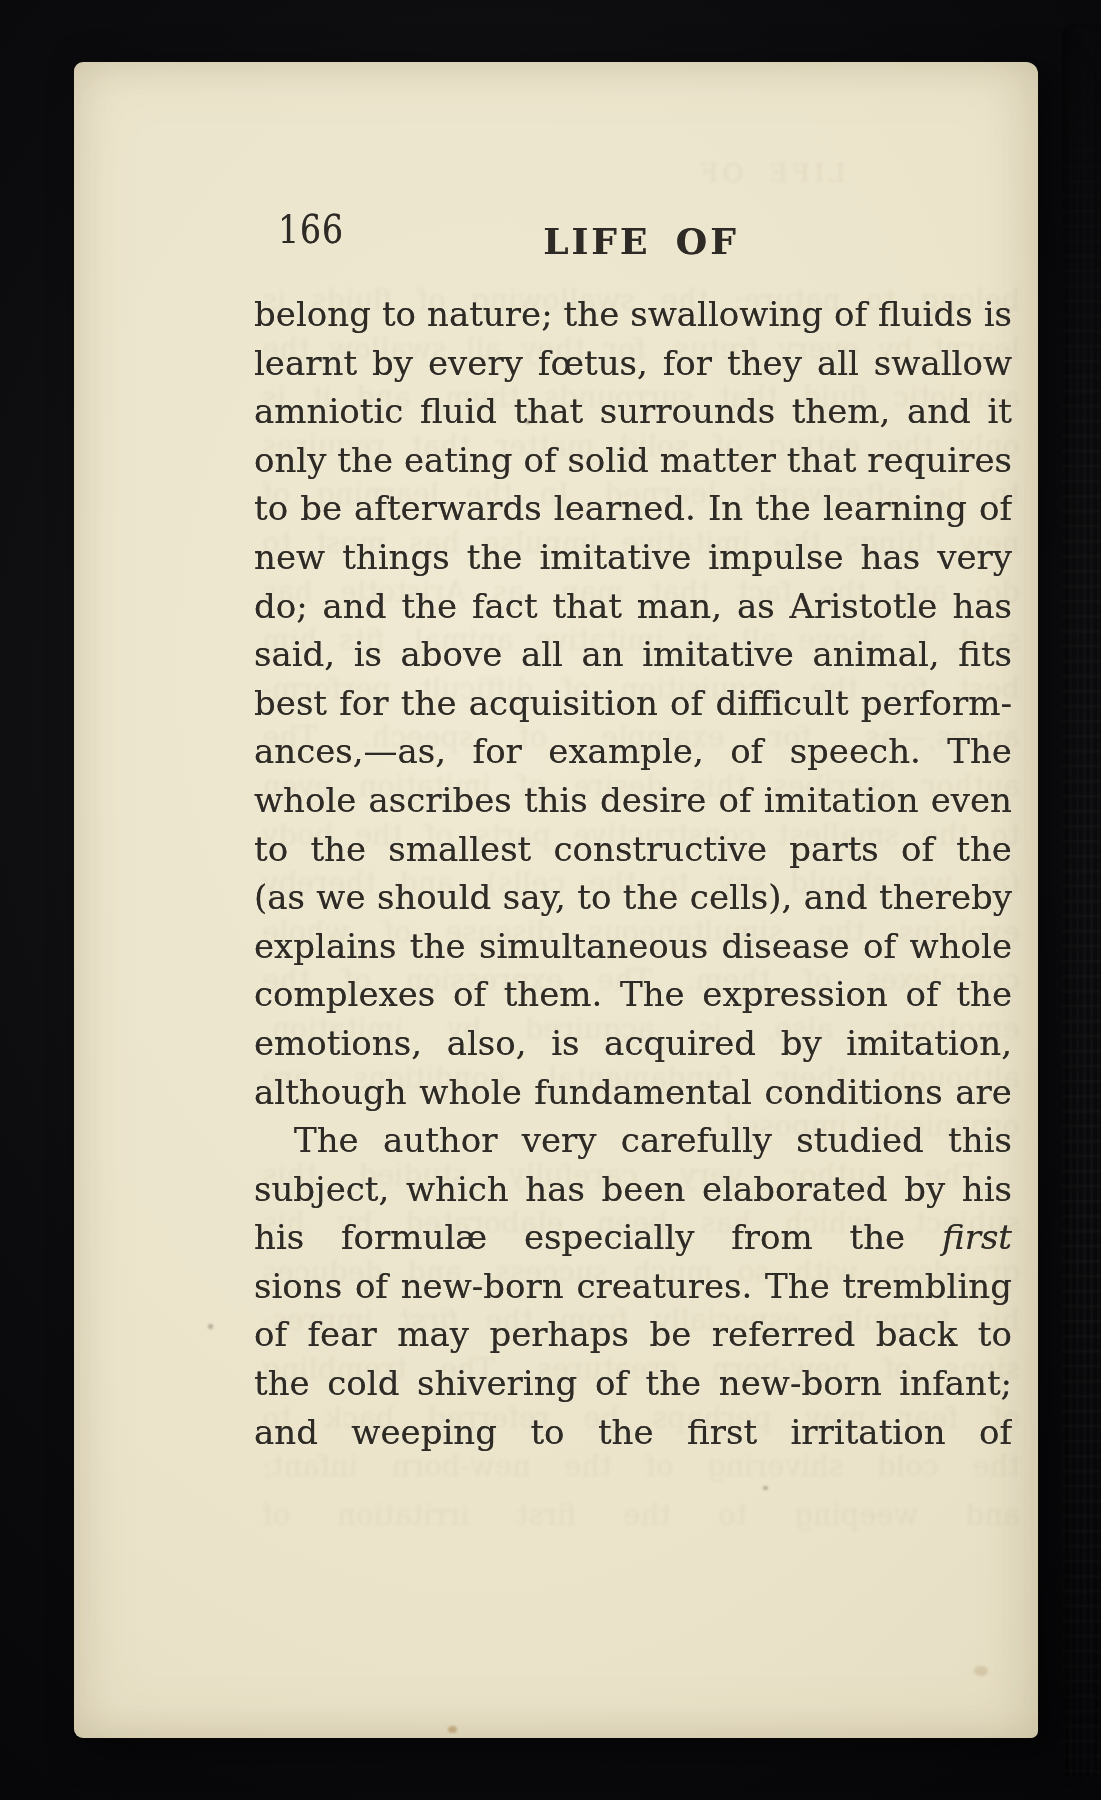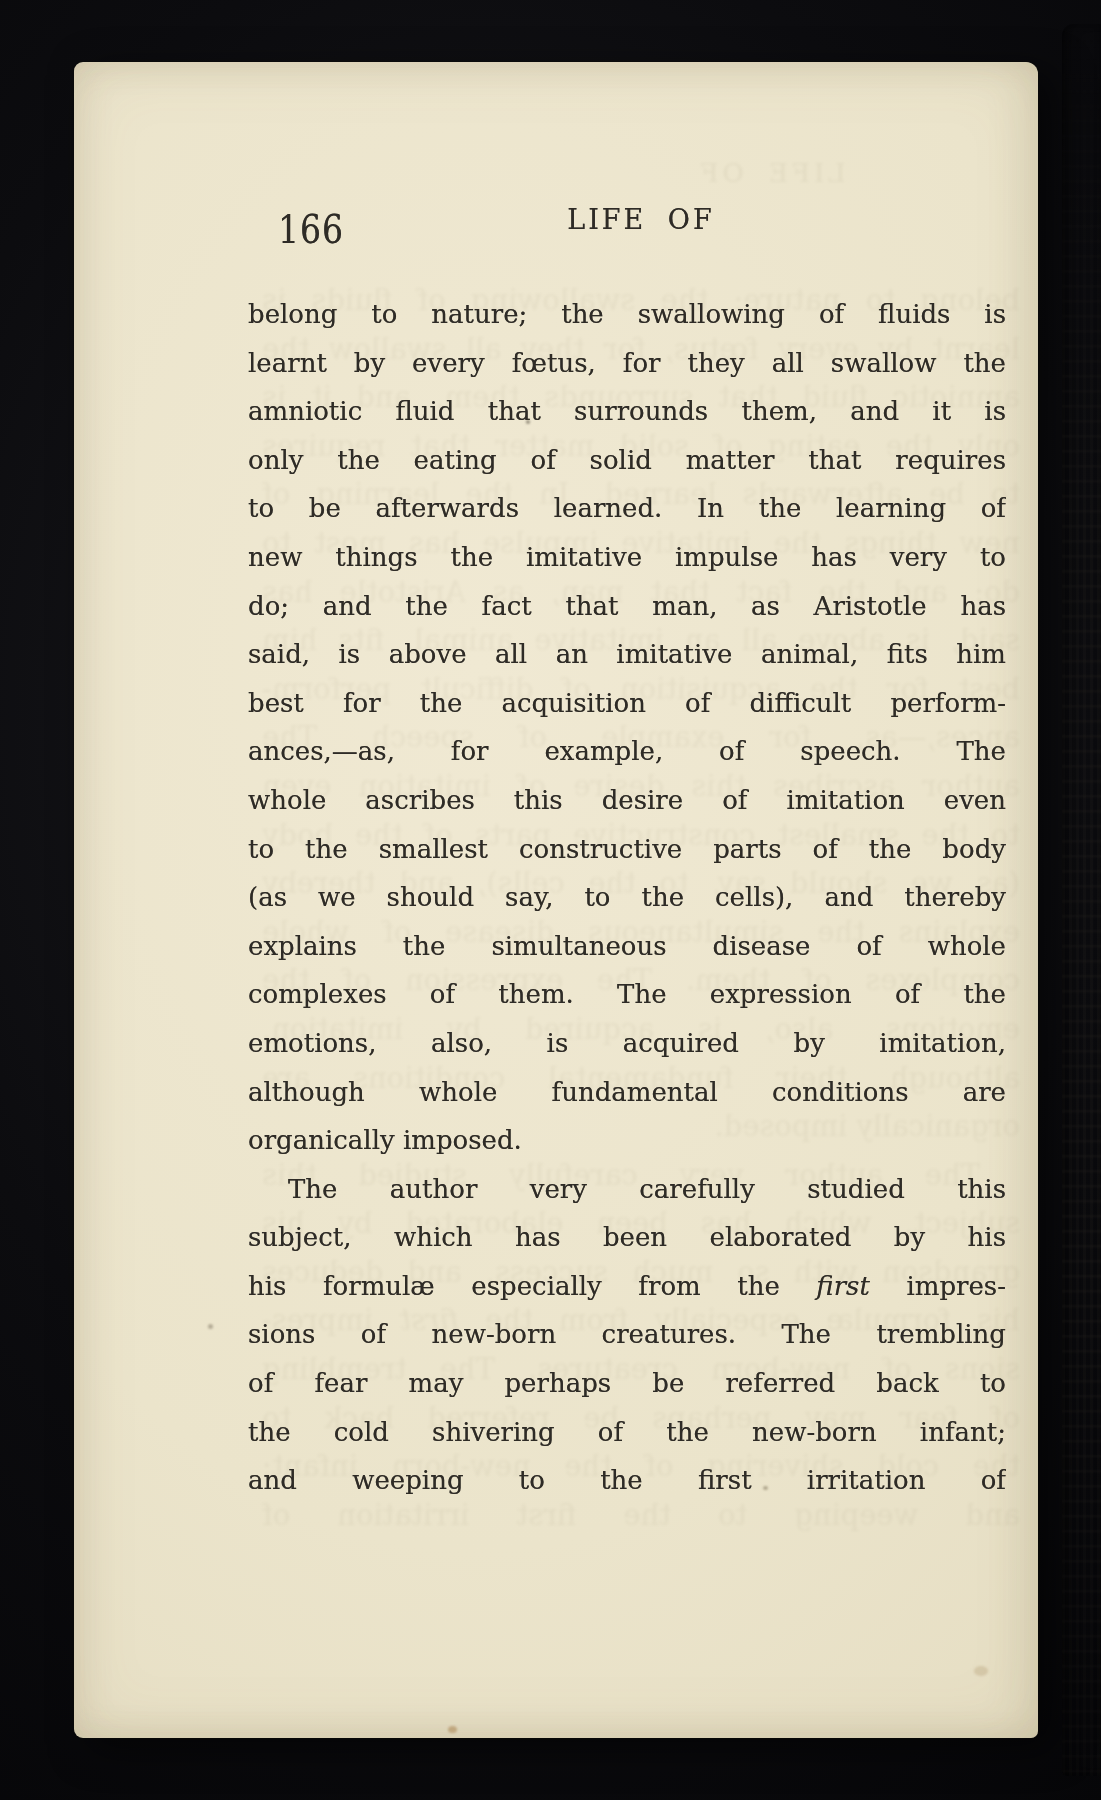--- a/index.html
+++ b/index.html
@@ -86,33 +86,34 @@
     font-size: 39px;
     letter-spacing: 1px;
     color: var(--ink, #2e2b26);
     transform: scaleX(0.85);
     transform-origin: left top;
     text-shadow: 0 0 0.6px rgba(46,43,38,0.7);
   }
 
   .running-head {
     position: absolute;
-    left: 188px; top: 142px; width: 758px;
+    left: 188px; top: 158px; width: 758px;
     text-align: center;
-    font-size: 27px;
+    font-size: 36px;
     letter-spacing: 3px;
     word-spacing: 10px;
     color: var(--ink, #2e2b26);
     text-shadow: 0 0 0.6px rgba(46,43,38,0.7);
+    font-weight: bold;
   }
 
   .text-body {
     position: absolute;
-    left: 174px; top: 228px; width: 758px;
-    font-size: 26px;
+    left: 180px; top: 228px; width: 758px;
+    font-size: 34px;
     line-height: 48.6px;
     color: var(--ink, #2e2b26);
     text-shadow: 0 0 0.6px rgba(46,43,38,0.65);
   }
   .line {
     height: 48.6px;
     text-align: justify;
     text-align-last: justify;
     overflow: hidden;
   }
@@ -188,21 +189,20 @@
         <div class="line">said, is above all an imitative animal, fits him</div>
         <div class="line">best for the acquisition of difficult perform-</div>
         <div class="line">ances,—as, for example, of speech.  The</div>
         <div class="line">whole ascribes this desire of imitation even</div>
         <div class="line">to the smallest constructive parts of the body</div>
         <div class="line">(as we should say, to the cells), and thereby</div>
         <div class="line">explains the simultaneous disease of whole</div>
         <div class="line">complexes of them.  The expression of the</div>
         <div class="line">emotions, also, is acquired by imitation,</div>
         <div class="line">although whole fundamental conditions are</div>
-        <div class="line no-justify">organically imposed.</div>
         <div class="line indent">The author very carefully studied this</div>
         <div class="line">subject, which has been elaborated by his</div>
         <div class="line">his formulæ especially from the <em>first</em> impres-</div>
         <div class="line">sions of new-born creatures.  The trembling</div>
         <div class="line">of fear may perhaps be referred back to</div>
         <div class="line">the cold shivering of the new-born infant;</div>
         <div class="line">and weeping to the first irritation of</div>
       </div>
 
     <div class="speck s1"></div>

